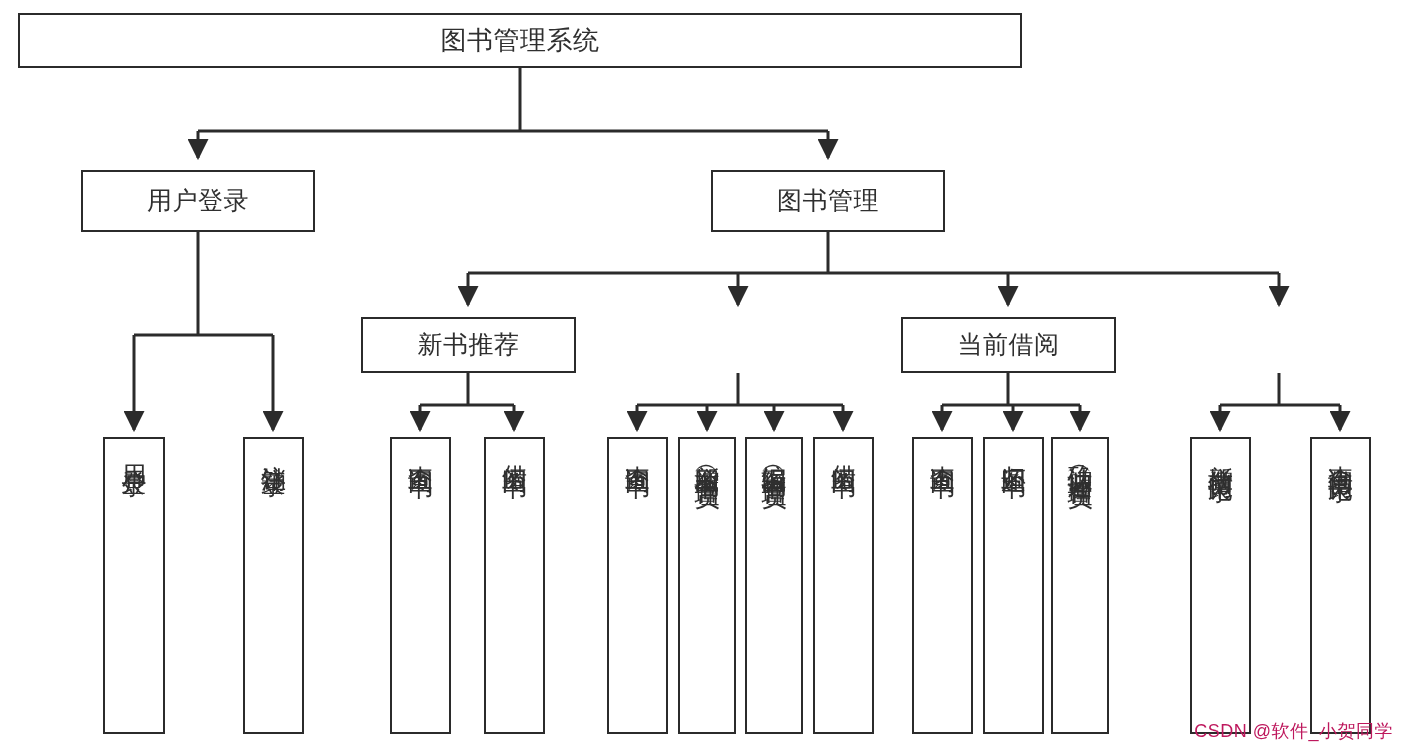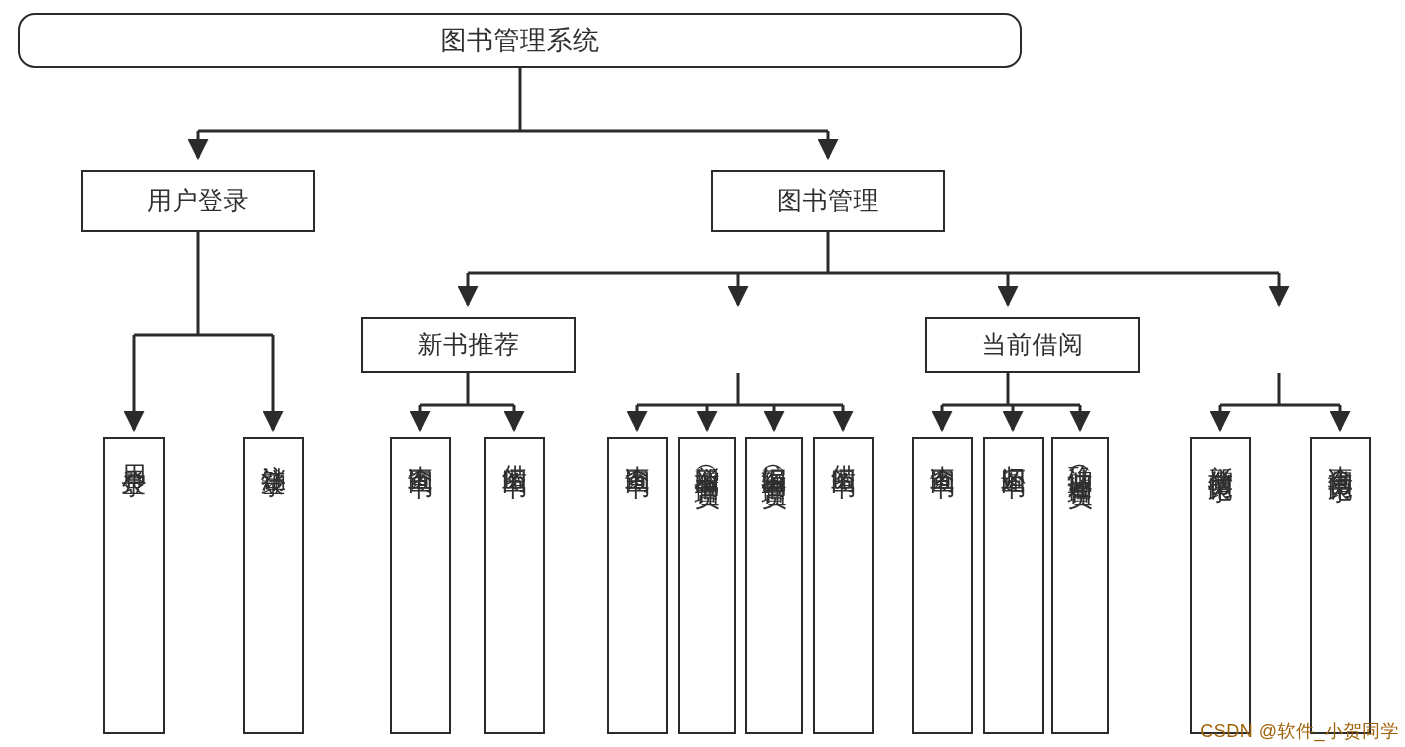--- a/index.html
+++ b/index.html
@@ -59,24 +59,24 @@
   #edges {
     position: absolute;
     left: 0;
     top: 0;
     width: 1405px;
     height: 747px;
     pointer-events: none;
   }
   .watermark {
     position: absolute;
-    right: 6px;
+    right: 12px;
     bottom: 4px;
     font-size: 18px;
-    color: #a16207;
+    color: #be185d;
     white-space: nowrap;
     letter-spacing: 0.5px;
   }
 </style>
 </head>
 <body>
 
 <div id="canvas">
 
   <svg id="edges" viewBox="0 0 1405 747" xmlns="http://www.w3.org/2000/svg">
@@ -122,35 +122,35 @@
       <path d="M 1013 405 L 1013 430" marker-end="url(#arrow)"></path>
       <path d="M 1080 405 L 1080 430" marker-end="url(#arrow)"></path>
 
       <path d="M 1279 373 L 1279 405"></path>
       <path d="M 1220 405 L 1340 405"></path>
       <path d="M 1220 405 L 1220 430" marker-end="url(#arrow)"></path>
       <path d="M 1340 405 L 1340 430" marker-end="url(#arrow)"></path>
     </g>
   </svg>
 
-  <div class="node h root" style="left:18px; top:13px; width:1004px; height:55px;border-radius:17px;">
+  <div class="node h root" style="left:18px; top:13px; width:1004px; height:55px;">
     <span class="node-label">图书管理系统</span>
   </div>
 
   <div class="node h" style="left:81px; top:170px; width:234px; height:62px;">
     <span class="node-label">用户登录</span>
   </div>
   <div class="node h" style="left:711px; top:170px; width:234px; height:62px;">
     <span class="node-label">图书管理</span>
   </div>
 
   <div class="node h" style="left:361px; top:317px; width:215px; height:56px;">
     <span class="node-label">新书推荐</span>
   </div>
-  <div class="node h" style="left:901px; top:317px; width:215px; height:56px;margin-left:24px;">
+  <div class="node h" style="left:901px; top:317px; width:215px; height:56px;">
     <span class="node-label">当前借阅</span>
   </div>
 
   <div class="node v" style="left:103px; top:437px; width:62px; height:297px;">
     <span class="node-label">用户登录</span>
   </div>
   <div class="node v" style="left:243px; top:437px; width:61px; height:297px;">
     <span class="node-label">注销登录</span>
   </div>
 

